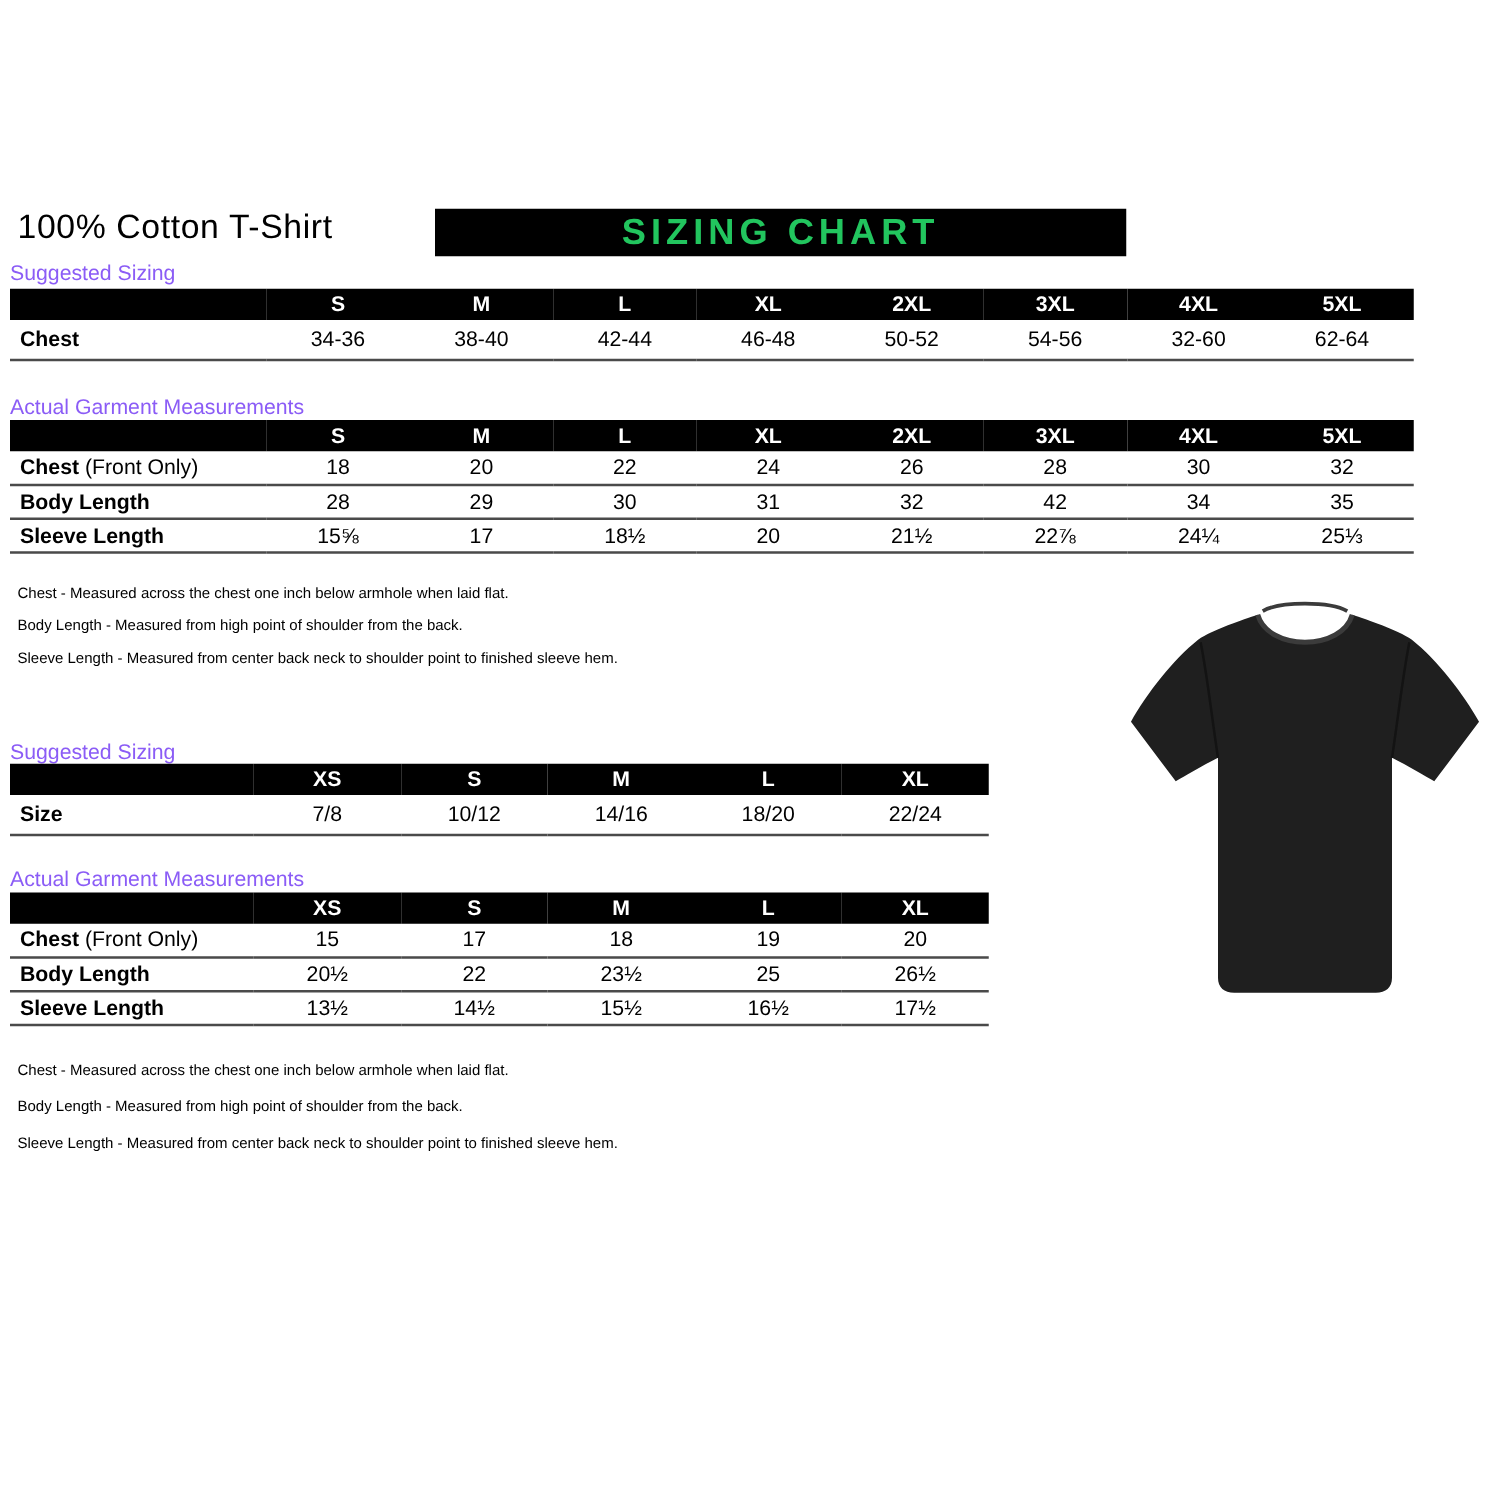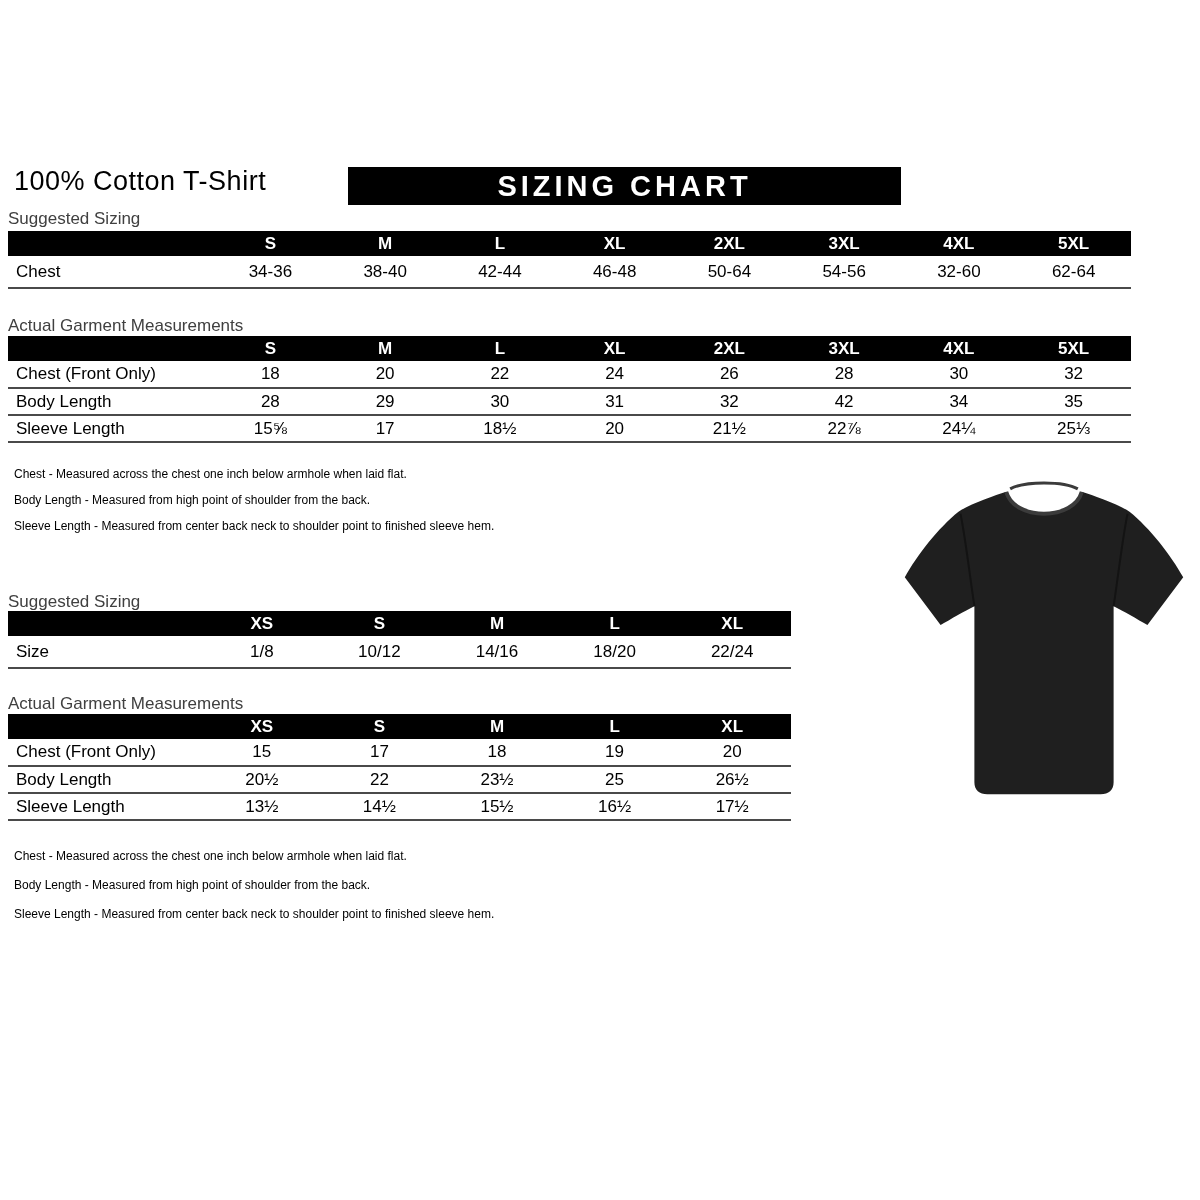--- a/index.html
+++ b/index.html
@@ -10,26 +10,26 @@
     background:#ffffff;
     font-family:"Liberation Sans", sans-serif;
     color:#000;
     overflow:hidden;
   }
   .abs { position:absolute; }
 
   #title { left:14px; top:166px; font-size:27px; font-weight:400; letter-spacing:0.5px; }
   #banner {
     left:348px; top:167px; width:553px; height:38px;
-    background:#000; color:#ffffff;
+    background:#000; color:#22c55e;
     font-size:29px; font-weight:bold; letter-spacing:4px;
     text-align:center; line-height:38px;
   }
 
-  .section-label { font-size:17px; color:#404040; }
+  .section-label { font-size:17px; color:#8b5cf6; }
   #adult-suggested-label { left:8px; top:209px; }
   #adult-actual-label    { left:8px; top:316px; }
   #youth-suggested-label { left:8px; top:592px; }
   #youth-actual-label    { left:8px; top:694px; }
 
   #adult-suggested-table { left:8px; top:231px; width:1123px; }
   #adult-actual-table    { left:8px; top:336px; width:1123px; }
   #youth-suggested-table { left:8px; top:611px; width:783px; }
   #youth-actual-table    { left:8px; top:714px; width:783px; }
 
@@ -39,21 +39,21 @@
     font-weight:bold; font-size:17px;
     height:25px; text-align:center; padding:0;
   }
   .size-table tbody td {
     font-size:17px; text-align:center;
     border-bottom:2px solid #4a4a4a;
     height:27px; padding:1px 2px;
   }
   .tall-rows tbody td { height:32px; }
   .size-table td.row-label { text-align:left; padding-left:8px; }
-  .size-table td.row-label b { font-weight:normal; }
+  .size-table td.row-label b { font-weight:bold; }
 
   .notes { line-height:26px; font-size:12px; }
   #adult-notes { left:14px; top:461px; }
   #youth-notes { left:14px; top:842px; line-height:29px; }
   .note { white-space:nowrap; }
 
   #youth-title { left:4px; top:549px; font-size:25px; font-weight:bold; letter-spacing:0.3px; }
 
   #tshirt { left:893px; top:462px; width:302px; height:358px; }
 </style>
@@ -92,21 +92,21 @@
             <th>5XL</th>
           </tr>
         </thead>
         <tbody>
           <tr>
             <td class="row-label"><b>Chest</b></td>
             <td>34-36</td>
             <td>38-40</td>
             <td>42-44</td>
             <td>46-48</td>
-            <td>50-64</td>
+            <td>50-52</td>
             <td>54-56</td>
             <td>32-60</td>
             <td>62-64</td>
           </tr>
         </tbody>
       </table>
     </div>
 
   <div class="abs section-label" id="adult-actual-label">Actual Garment Measurements</div>
   <div class="abs" id="adult-actual-table">
@@ -197,21 +197,21 @@
             <th>XS</th>
             <th>S</th>
             <th>M</th>
             <th>L</th>
             <th>XL</th>
           </tr>
         </thead>
         <tbody>
           <tr>
             <td class="row-label"><b>Size</b></td>
-            <td>1/8</td>
+            <td>7/8</td>
             <td>10/12</td>
             <td>14/16</td>
             <td>18/20</td>
             <td>22/24</td>
           </tr>
         </tbody>
       </table>
     </div>
 
   <div class="abs section-label" id="youth-actual-label">Actual Garment Measurements</div>

